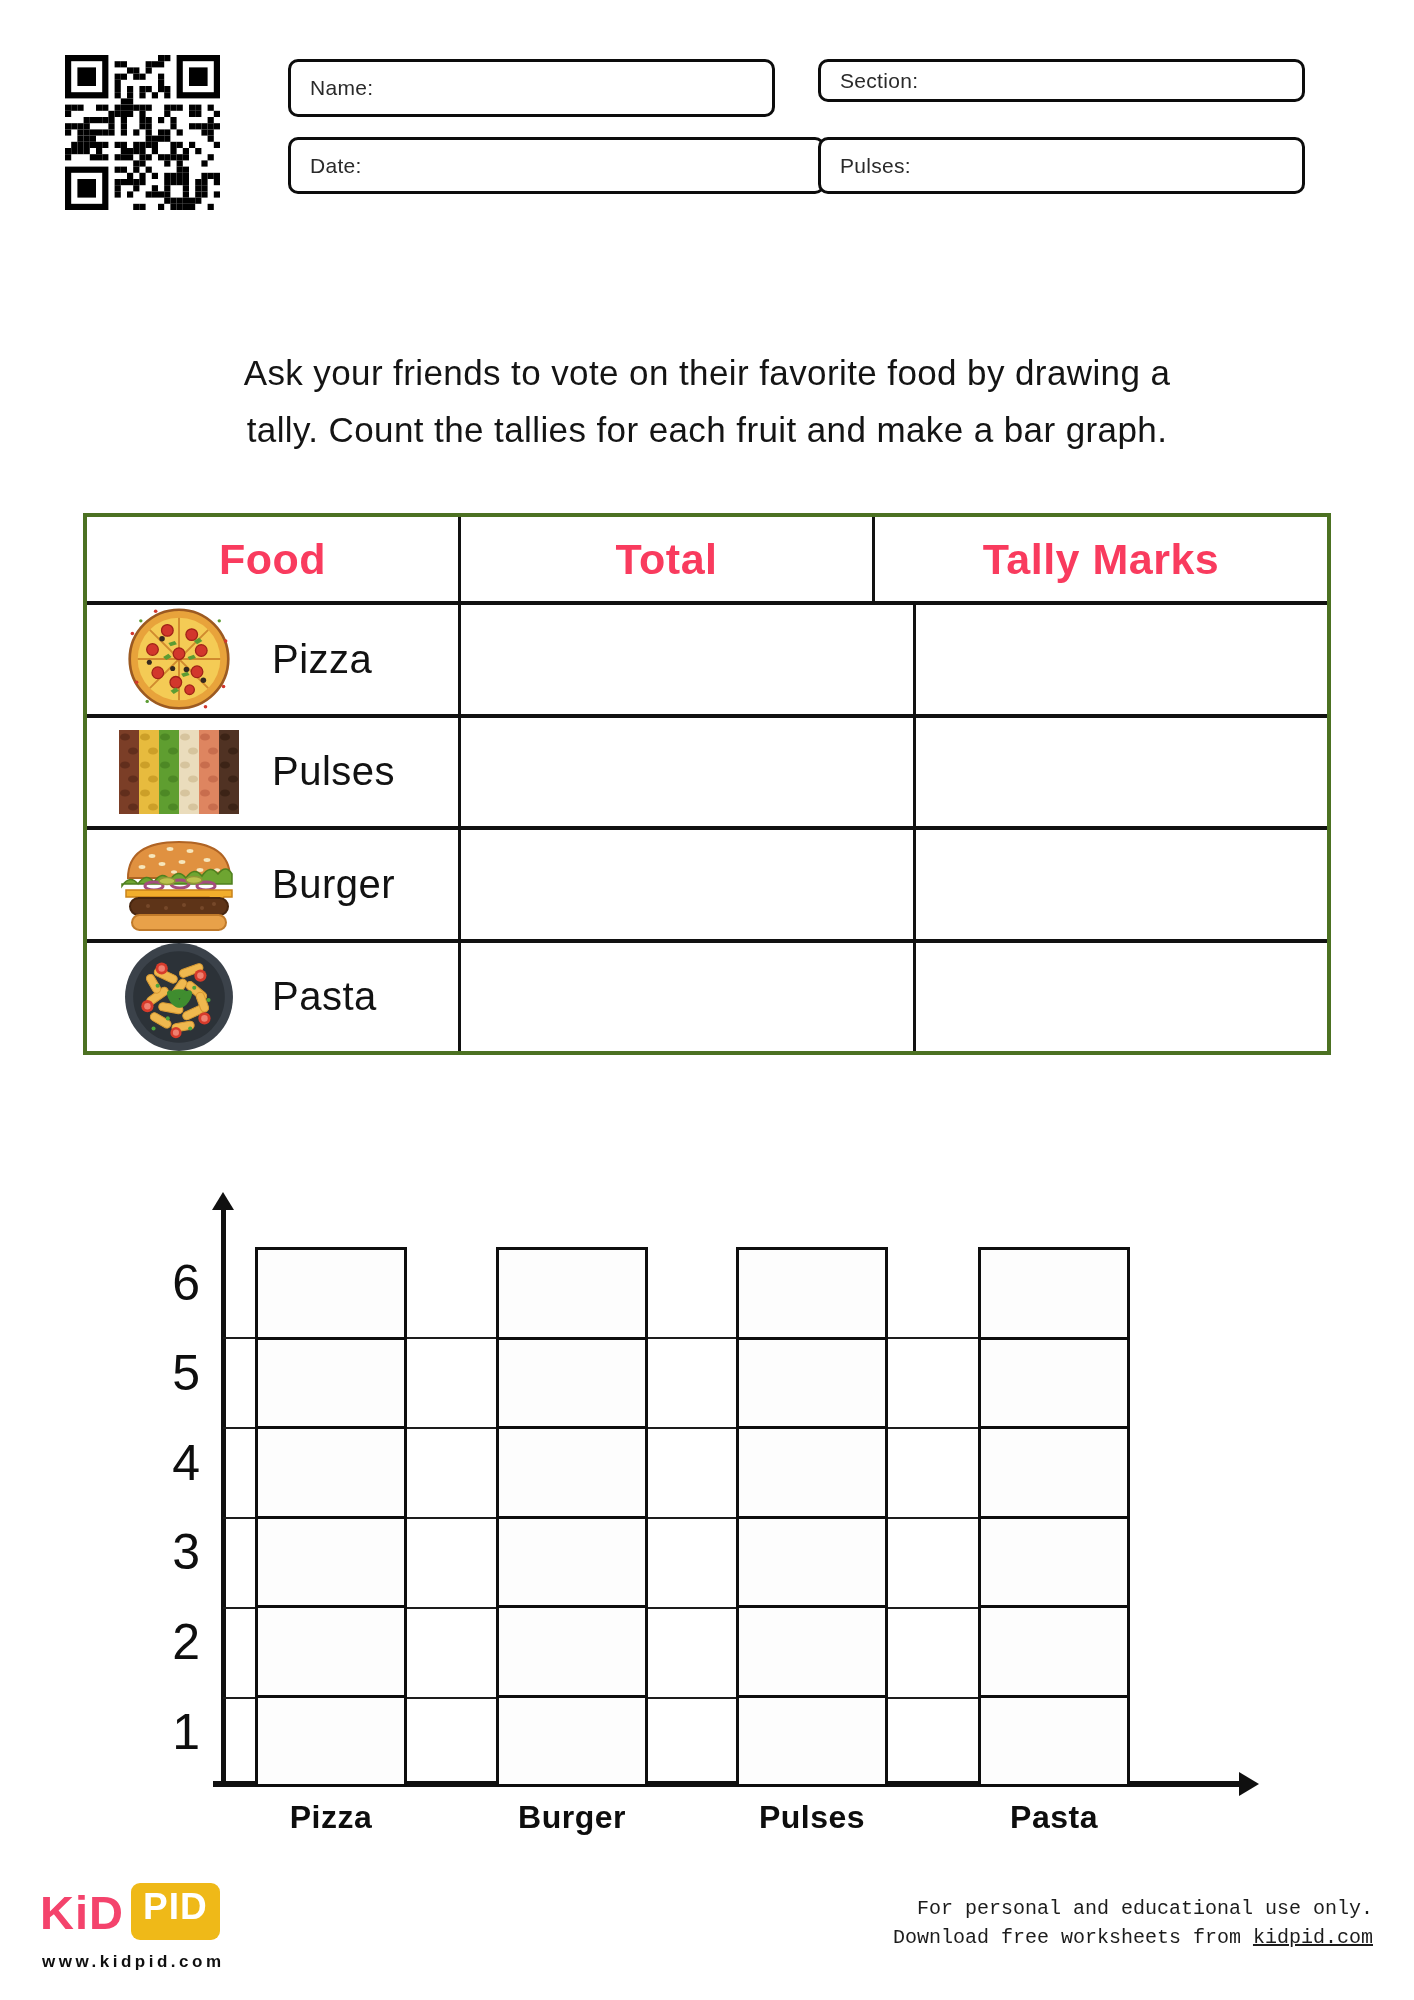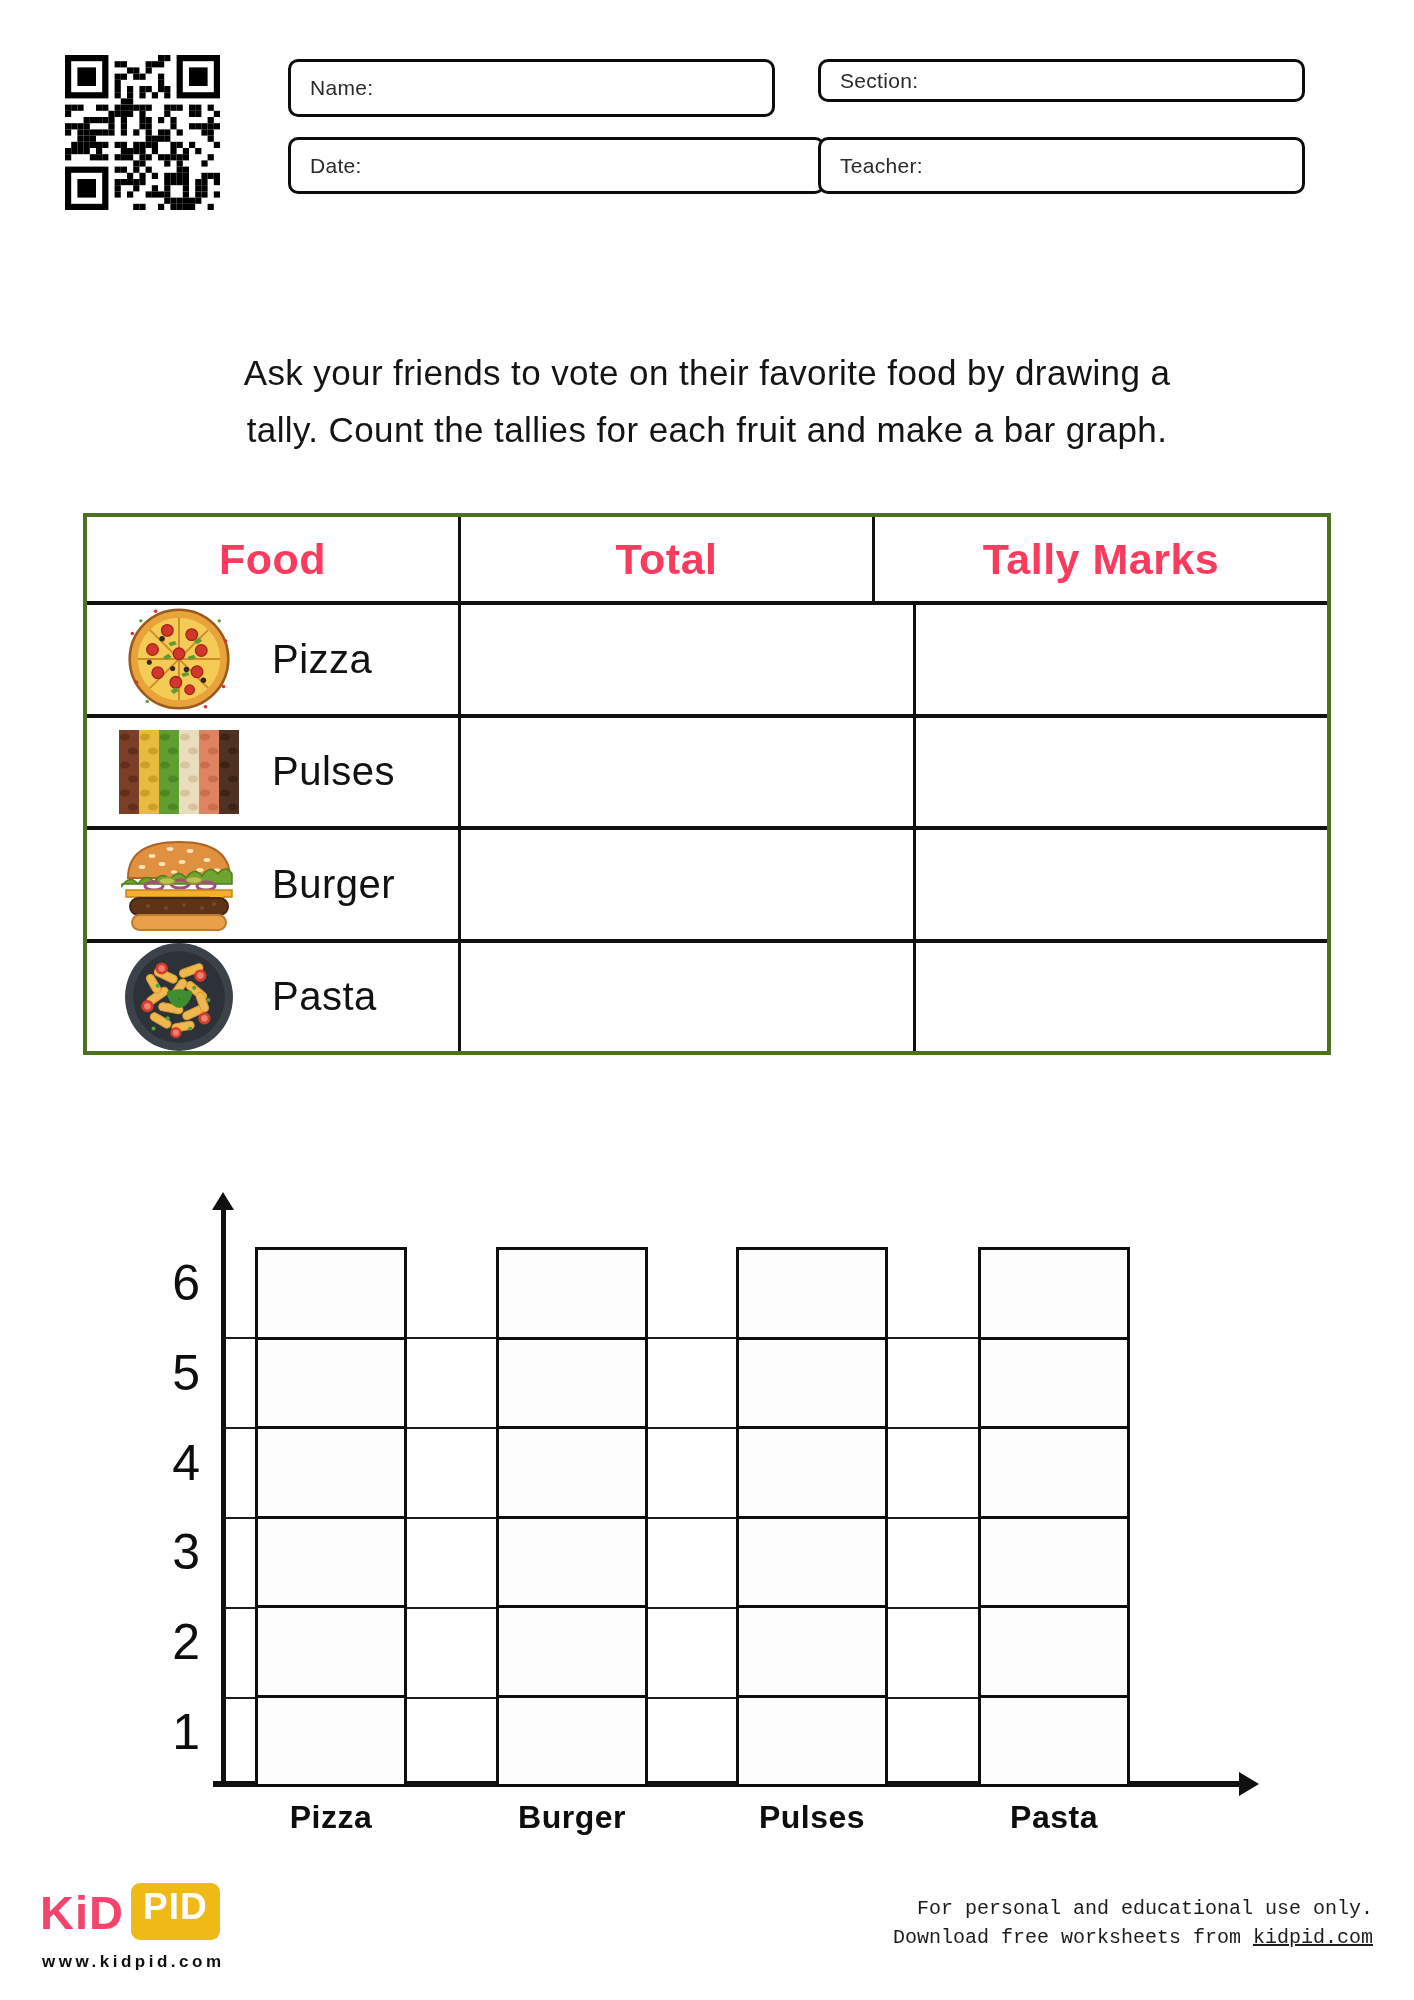--- a/index.html
+++ b/index.html
@@ -295,21 +295,21 @@
   <div class="field" id="field-name">
     <span class="flabel">Name:</span>
   </div>
   <div class="field" id="field-section">
     <span class="flabel">Section:</span>
   </div>
   <div class="field" id="field-date">
     <span class="flabel">Date:</span>
   </div>
   <div class="field" id="field-teacher">
-    <span class="flabel">Teacher:</span>
+    <span class="flabel">Pulses:</span>
   </div>
 
   <div id="instructions">
     <div>Ask your friends to vote on their favorite food by drawing a</div>
     <div>tally. Count the tallies for each fruit and make a bar graph.</div>
   </div>
 
   <div id="food-table">
     <div class="t-row t-head">
       <div class="t-cell c-food" style="color: rgb(249, 59, 94);">Food</div>

